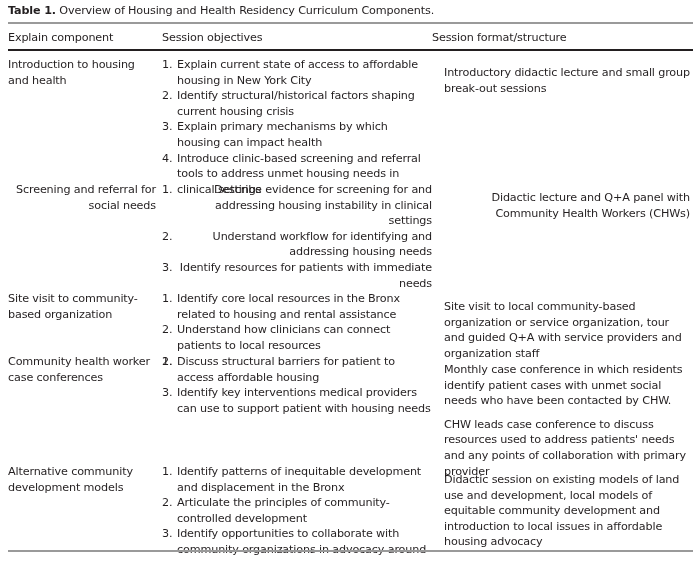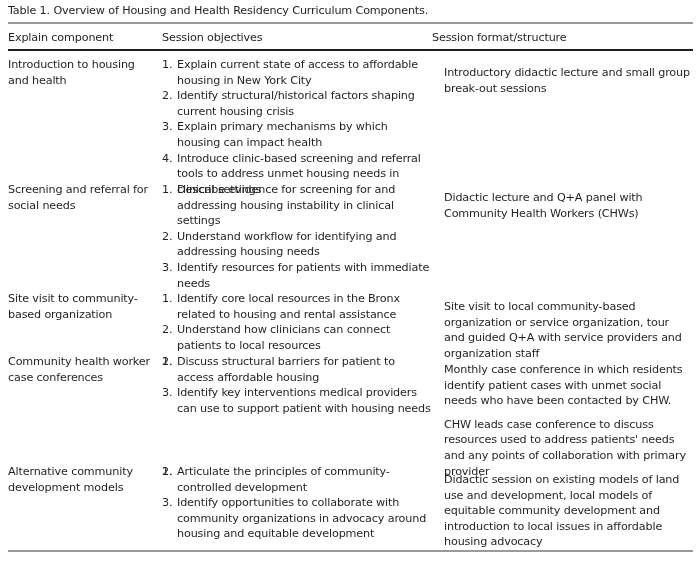--- a/index.html
+++ b/index.html
@@ -7,21 +7,21 @@
       width: 700px; height: 561px; overflow: hidden; position: relative;
       font-family: "DejaVu Sans", "Liberation Sans", sans-serif;
       color: #231f20;
       font-size: 11.2px;
       letter-spacing: -0.15px;
     }
     .caption {
       position: absolute; left: 8px; top: 4px;
       font-size: 11.2px; white-space: nowrap;
     }
-    .caption b { font-weight: normal; }
+    .caption b { font-weight: bold; }
     .rule-top {
       position: absolute; left: 8px; width: 685px; top: 22px; height: 2px; background: #9a9a9a;
     }
     .rule-head {
       position: absolute; left: 8px; width: 685px; top: 49px; height: 1.5px; background: #231f20;
     }
     .rule-bottom {
       position: absolute; left: 8px; width: 685px; top: 550px; height: 2px; background: #9a9a9a;
     }
     .header {
@@ -64,21 +64,21 @@
       <li><span class="num">1.</span><span>Explain current state of access to affordable housing in New York City</span></li>
       <li><span class="num">2.</span><span>Identify structural/historical factors shaping current housing crisis</span></li>
       <li><span class="num">3.</span><span>Explain primary mechanisms by which housing can impact health</span></li>
       <li><span class="num">4.</span><span>Introduce clinic-based screening and referral tools to address unmet housing needs in clinical settings</span></li>
     </ul>
     <div class="c3">
       <p>Introductory didactic lecture and small group break-out sessions</p>
     </div>
   </div>
 
-  <div class="row" style="height:109px;">
+  <div class="row" style="height:109px;text-align:right;">
     <div class="c1">Screening and referral for social needs</div>
     <ul class="c2">
       <li><span class="num">1.</span><span>Describe evidence for screening for and addressing housing instability in clinical settings</span></li>
       <li><span class="num">2.</span><span>Understand workflow for identifying and addressing housing needs</span></li>
       <li><span class="num">3.</span><span>Identify resources for patients with immediate needs</span></li>
     </ul>
     <div class="c3">
       <p>Didactic lecture and Q+A panel with Community Health Workers (CHWs)</p>
     </div>
   </div>
@@ -103,21 +103,21 @@
     </ul>
     <div class="c3">
       <p>Monthly case conference in which residents identify patient cases with unmet social needs who have been contacted by CHW.</p>
       <p>CHW leads case conference to discuss resources used to address patients' needs and any points of collaboration with primary provider</p>
     </div>
   </div>
 
   <div class="row" style="height:110px;">
     <div class="c1">Alternative community development models</div>
     <ul class="c2">
-      <li><span class="num">1.</span></li>
+      <li><span class="num">1.</span><span>Identify patterns of inequitable development and displacement in the Bronx</span></li>
       <li><span class="num">2.</span><span>Articulate the principles of community-controlled development</span></li>
       <li><span class="num">3.</span><span>Identify opportunities to collaborate with community organizations in advocacy around housing and equitable development</span></li>
     </ul>
     <div class="c3">
       <p>Didactic session on existing models of land use and development, local models of equitable community development and introduction to local issues in affordable housing advocacy</p>
     </div>
   </div>
 
 </div>
 

